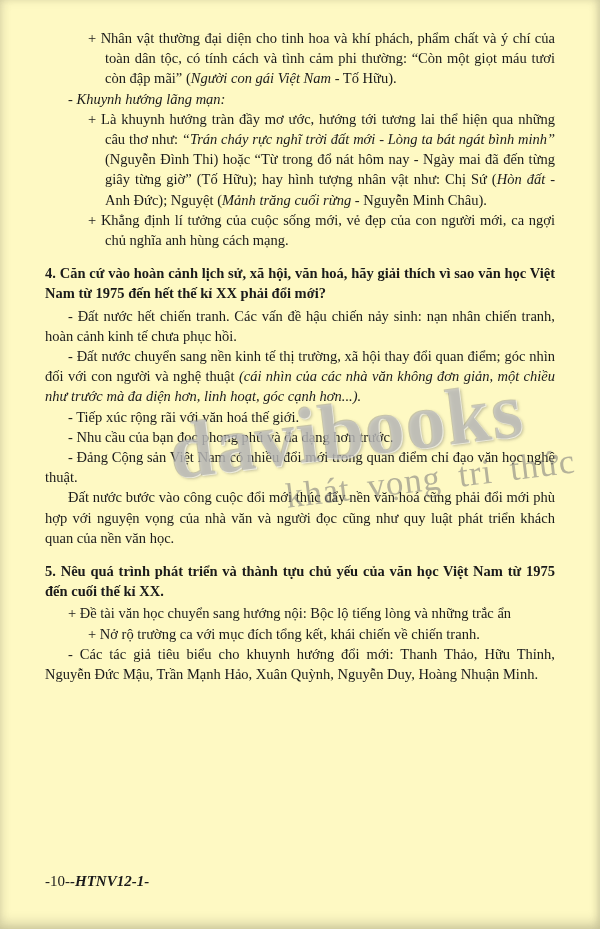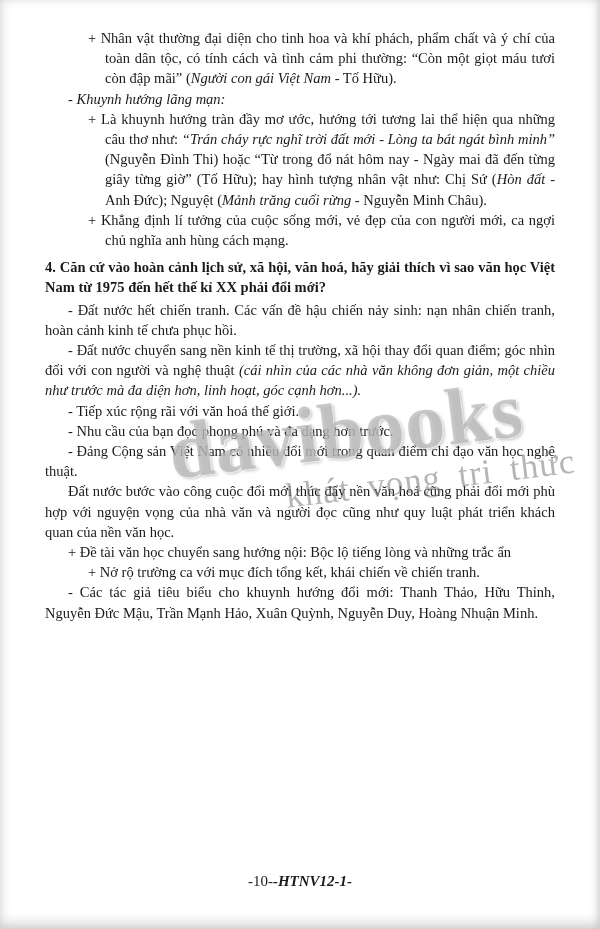--- a/index.html
+++ b/index.html
@@ -1,28 +1,28 @@
 <!DOCTYPE html>
 <html lang="vi"><head>
 <meta charset="utf-8">
 <style>
   *{box-sizing:border-box;}
   html,body{margin:0;padding:0;}
   body{width:600px;height:929px;background:#e9e9e7;font-family:"Liberation Serif",serif;}
-  .page{position:relative;width:600px;height:929px;background:#ffffff;overflow:hidden;
+  .page{position:relative;width:600px;height:929px;background:#fef9c3;overflow:hidden;
         box-shadow:inset 0 0 12px rgba(0,0,0,0.07), inset -3px 0 6px rgba(0,0,0,0.06), inset 0 -7px 12px rgba(0,0,0,0.13);}
   .content{position:absolute;left:45px;top:28px;width:510px;font-size:14.5px;line-height:20.2px;
            color:#1a1a1a;text-align:justify;z-index:1;}
   p{margin:0;padding:0;}
   .plus{padding-left:60px;text-indent:-17px;}
   .ind23{text-indent:23px;}
   .ind43{text-indent:43px;}
-  .heading{font-weight:700;margin-top:7px;margin-bottom:2px;}
+  .heading{font-weight:700;margin-top:13px;margin-bottom:2px;}
   i{font-style:italic;}
-  .footer{position:absolute;left:45px;top:873px;width:510px;display:flex;justify-content:center;
+  .footer{position:absolute;left:45px;top:873px;width:510px;display:flex;justify-content:flex-start;
           font-size:15px;color:#1a1a1a;z-index:1;}
   .doc-code{font-style:italic;font-weight:700;font-family:Liberation Serif, serif;}
   .watermark{position:absolute;left:118px;top:390px;width:460px;transform:rotate(-7deg);
              pointer-events:none;z-index:4;}
   .wm-line1{font-weight:700;font-size:80px;line-height:1;text-align:center;letter-spacing:1px;
             color:rgba(135,135,135,0.42);
             text-shadow:1px 1px 0 rgba(255,255,255,0.6), 2px 2px 3px rgba(90,90,90,0.35);}
   .wm-line2{font-size:35px;line-height:1.1;text-align:right;padding-right:6px;letter-spacing:1px;
             word-spacing:8px;color:rgba(120,120,120,0.55);}
 </style>
@@ -49,20 +49,21 @@
     <p class="ind23"><span>- Đất nước chuyển sang nền kinh tế thị trường, xã hội thay đổi quan điểm; góc nhìn đối với con người và nghệ thuật </span><i>(cái nhìn của các nhà văn không đơn giản, một chiều như trước mà đa diện hơn, linh hoạt, góc cạnh hơn...).</i></p>
 
     <p class="ind23"><span>- Tiếp xúc rộng rãi với văn hoá thế giới.</span></p>
 
     <p class="ind23"><span>- Nhu cầu của bạn đọc phong phú và đa dạng hơn trước.</span></p>
 
     <p class="ind23"><span>- Đảng Cộng sản Việt Nam có nhiều đổi mới trong quan điểm chỉ đạo văn học nghệ thuật.</span></p>
 
     <p class="ind23"><span>Đất nước bước vào công cuộc đổi mới thúc đẩy nền văn hoá cũng phải đổi mới phù hợp với nguyện vọng của nhà văn và người đọc cũng như quy luật phát triển khách quan của nền văn học.</span></p>
 
+    <p class="heading"><span>5. Nêu quá trình phát triển và thành tựu chủ yếu của văn học Việt Nam từ 1975 đến cuối thế kỉ XX.</span></p>
 
 
     <p class="ind23"><span>+ Đề tài văn học chuyển sang hướng nội: Bộc lộ tiếng lòng và những trắc ẩn</span></p>
 
     <p class="ind43"><span>+ Nở rộ trường ca với mục đích tổng kết, khái chiến về chiến tranh.</span></p>
 
 
     <p class="ind23"><span>- Các tác giả tiêu biểu cho khuynh hướng đổi mới: Thanh Thảo, Hữu Thỉnh, Nguyễn Đức Mậu, Trần Mạnh Hảo, Xuân Quỳnh, Nguyễn Duy, Hoàng Nhuận Minh.</span></p>
 
   </div>

